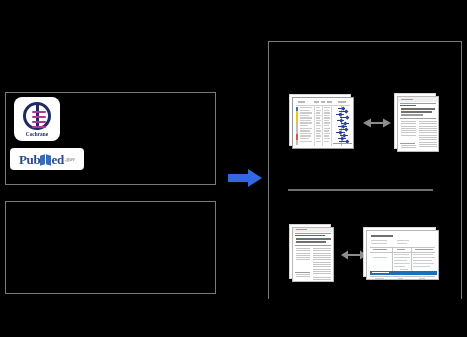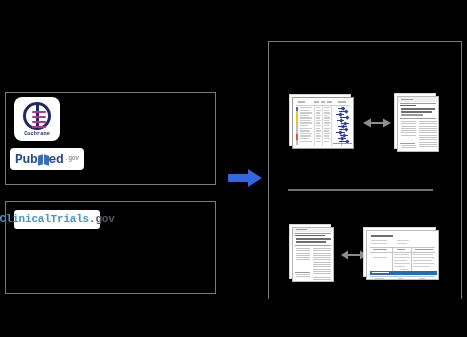--- a/index.html
+++ b/index.html
@@ -5,21 +5,21 @@
   html, body {
     margin: 0;
     padding: 0;
     background: #000000;
   }
   #page {
     position: relative;
     width: 467px;
     height: 299px;
     background: #000000;
-    font-family: Liberation Mono, monospace;
+    font-family: Liberation Serif, serif;
     overflow: hidden;
   }
 
   
   .source-box {
     position: absolute;
     border: 1px solid #7a7a7a;
     background: #000000;
     box-sizing: border-box;
   }
@@ -261,25 +261,20 @@
       <span>Pub</span>
       <span class="pubmed-book">
         <span class="pg pgl"></span>
         <span class="pg pgr"></span>
       </span>
       <span>ed</span>
       <span class="pubmed-gov">.gov</span>
     </div>
   </div>
 
-  <div class="logo-chip" id="logo-clinicaltrials">
-    <div class="ct-text">
-      <span class="ct-blue">ClinicalTrials</span><span class="ct-gov">.gov</span>
-    </div>
-  </div>
 
   <svg id="flow-arrow" viewBox="0 0 34 20">
     <polygon points="0,6 20,6 20,1 34,10 20,19 20,14 0,14" fill="#3367e0"></polygon>
   </svg>
 
   <div id="results-panel"></div>
   <div id="panel-divider"></div>
 
   <div class="thumb" id="thumb-forest-plot">
     <div class="shadowpage" style="left:-3px;top:-3px;right:3px;bottom:3px;"></div>

